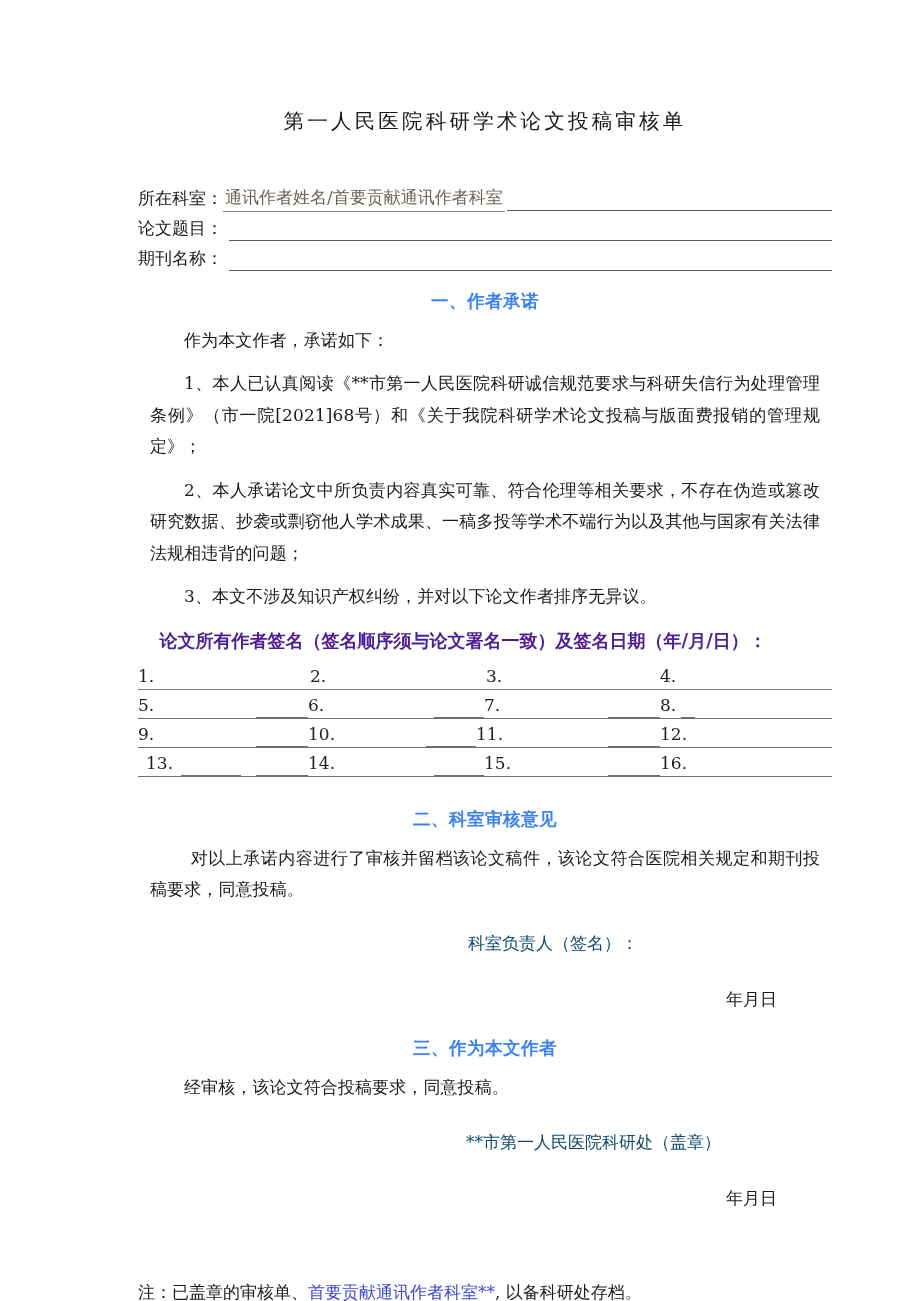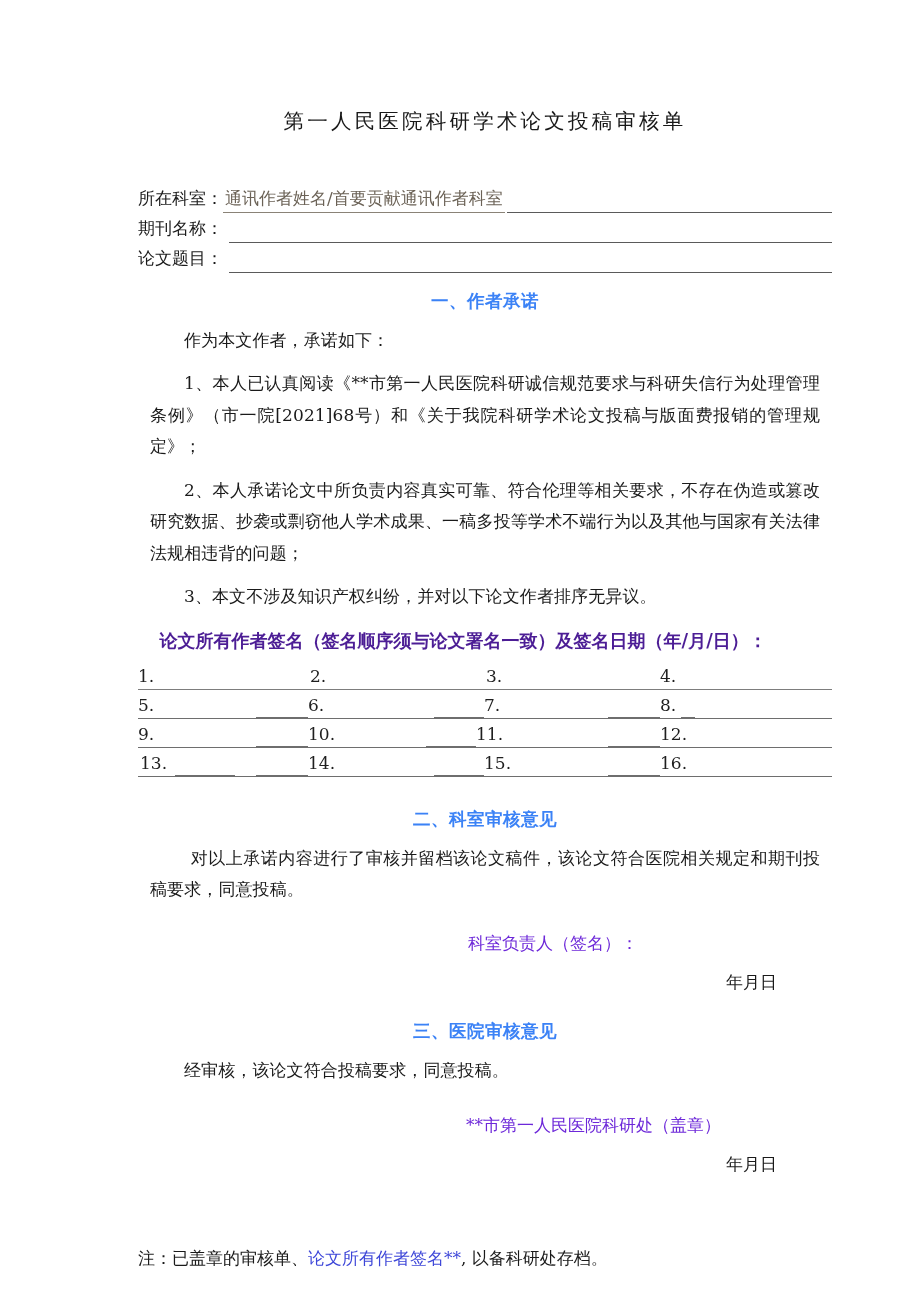--- a/index.html
+++ b/index.html
@@ -40,21 +40,21 @@
     line-height: 1.3;
     white-space: nowrap;
   }
 
   
   .field-block {
     margin-top: 48px;
   }
   .field-row {
     display: flex;
-    align-items: flex-end;
+    align-items: center;
     font-size: 17px;
     line-height: 30px;
     height: 30px;
     white-space: nowrap;
   }
   .field-label {
     flex: 0 0 auto;
     color: #1a1a1a;
   }
   .field-filled {
@@ -156,31 +156,31 @@
     height: 26px;
     margin-left: 6px;
   }
 
   
   .sign-line {
     font-size: 17px;
     line-height: 30px;
     margin-top: 22px;
     padding-left: 330px;
-    color: #6d28d9;
+    color: #0c4a6e;
     white-space: nowrap;
   }
   .sign-line.stamp {
     padding-left: 328px;
     margin-top: 24px;
   }
   .date-line {
     font-size: 17px;
     line-height: 30px;
-    margin-top: 9px;
+    margin-top: 26px;
     padding-left: 588px;
     color: #1a1a1a;
     white-space: nowrap;
   }
 
   
   .footnote {
     font-size: 17px;
     line-height: 30px;
     margin-top: 64px;
@@ -201,26 +201,26 @@
 
     <div class="field-block">
 
       <div class="field-row">
         <span class="field-label">所在科室：</span>
         <span class="field-filled">通讯作者姓名/首要贡献通讯作者科室</span>
         <span class="field-rule"></span>
       </div>
 
       <div class="field-row">
+        <span class="field-label">论文题目：</span>
+        <span class="field-rule full"></span>
+      </div>
+
+      <div class="field-row">
         <span class="field-label">期刊名称：</span>
-        <span class="field-rule full"></span>
-      </div>
-
-      <div class="field-row">
-        <span class="field-label">论文题目：</span>
         <span class="field-rule full"></span>
       </div>
 
     </div>
 
     <div class="section-heading">一、作者承诺</div>
 
     <p class="body indent1">作为本文作者，承诺如下：</p>
     <p class="body indent1">1、本人已认真阅读《**市第一人民医院科研诚信规范要求与科研失信行为处理管理条例》（市一院[2021]68号）和《关于我院科研学术论文投稿与版面费报销的管理规定》；</p>
     <p class="body indent1">2、本人承诺论文中所负责内容真实可靠、符合伦理等相关要求，不存在伪造或篡改研究数据、抄袭或剽窃他人学术成果、一稿多投等学术不端行为以及其他与国家有关法律法规相违背的问题；</p>
@@ -269,21 +269,21 @@
         </span>
         <span class="sig-cell" style="left:288px;">
           <span class="sig-dash" style="width:50px;"></span><span class="sig-num">11.</span>
         </span>
         <span class="sig-cell" style="left:470px;">
           <span class="sig-dash" style="width:52px;"></span><span class="sig-num">12.</span>
         </span>
       </div>
 
       <div class="sig-row">
-        <span class="sig-cell" style="left:2px;">
+        <span class="sig-cell" style="left:8px;">
           <span class="sig-num">13.</span><span class="sig-dash" style="width:60px;margin-left:8px;"></span>
         </span>
         <span class="sig-cell" style="left:118px;">
           <span class="sig-dash" style="width:52px;"></span><span class="sig-num">14.</span>
         </span>
         <span class="sig-cell" style="left:296px;">
           <span class="sig-dash" style="width:50px;"></span><span class="sig-num">15.</span>
         </span>
         <span class="sig-cell" style="left:470px;">
           <span class="sig-dash" style="width:52px;"></span><span class="sig-num">16.</span>
@@ -291,23 +291,23 @@
       </div>
 
     </div>
 
 
     <div class="section-heading sec2">二、科室审核意见</div>
     <p class="body indent-half">对以上承诺内容进行了审核并留档该论文稿件，该论文符合医院相关规定和期刊投稿要求，同意投稿。</p>
     <div class="sign-line">科室负责人（签名）：</div>
     <div class="date-line">年月日</div>
 
-    <div class="section-heading sec3">三、医院审核意见</div>
+    <div class="section-heading sec3">三、作为本文作者</div>
     <p class="body indent1">经审核，该论文符合投稿要求，同意投稿。</p>
     <div class="sign-line stamp">**市第一人民医院科研处（盖章）</div>
     <div class="date-line">年月日</div>
 
     <div class="footnote">
-      <span>注：已盖章的审核单、</span><span class="link-text">论文所有作者签名**</span><span>, 以备科研处存档。</span>
+      <span>注：已盖章的审核单、</span><span class="link-text">首要贡献通讯作者科室**</span><span>, 以备科研处存档。</span>
     </div>
 
   </div>
 </div>
 
 </body></html>

